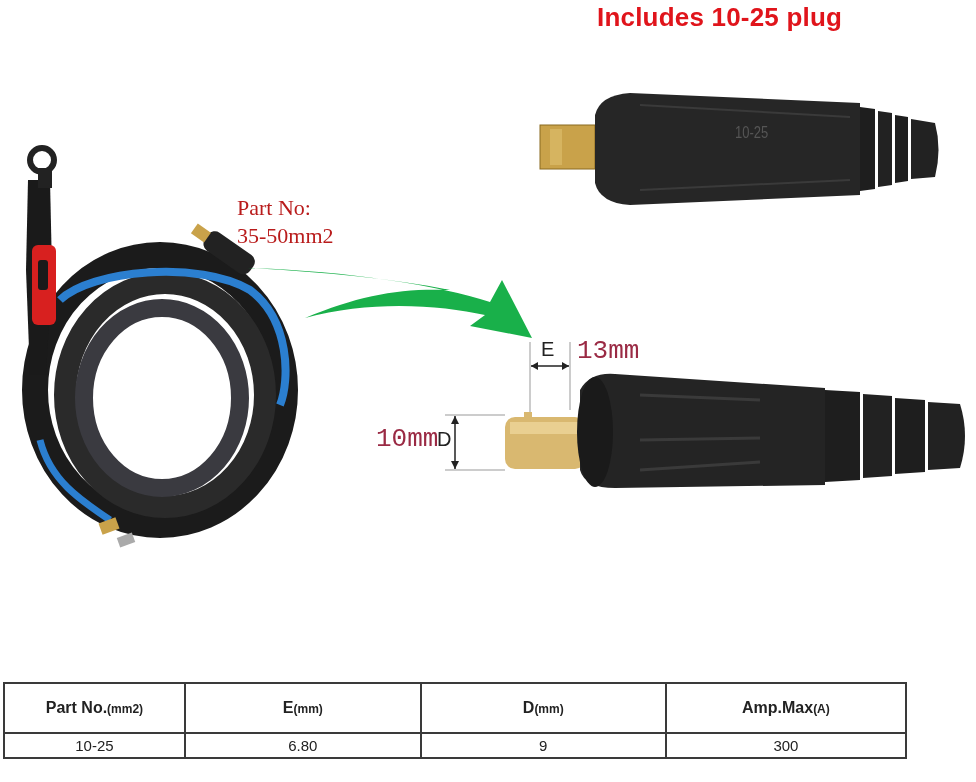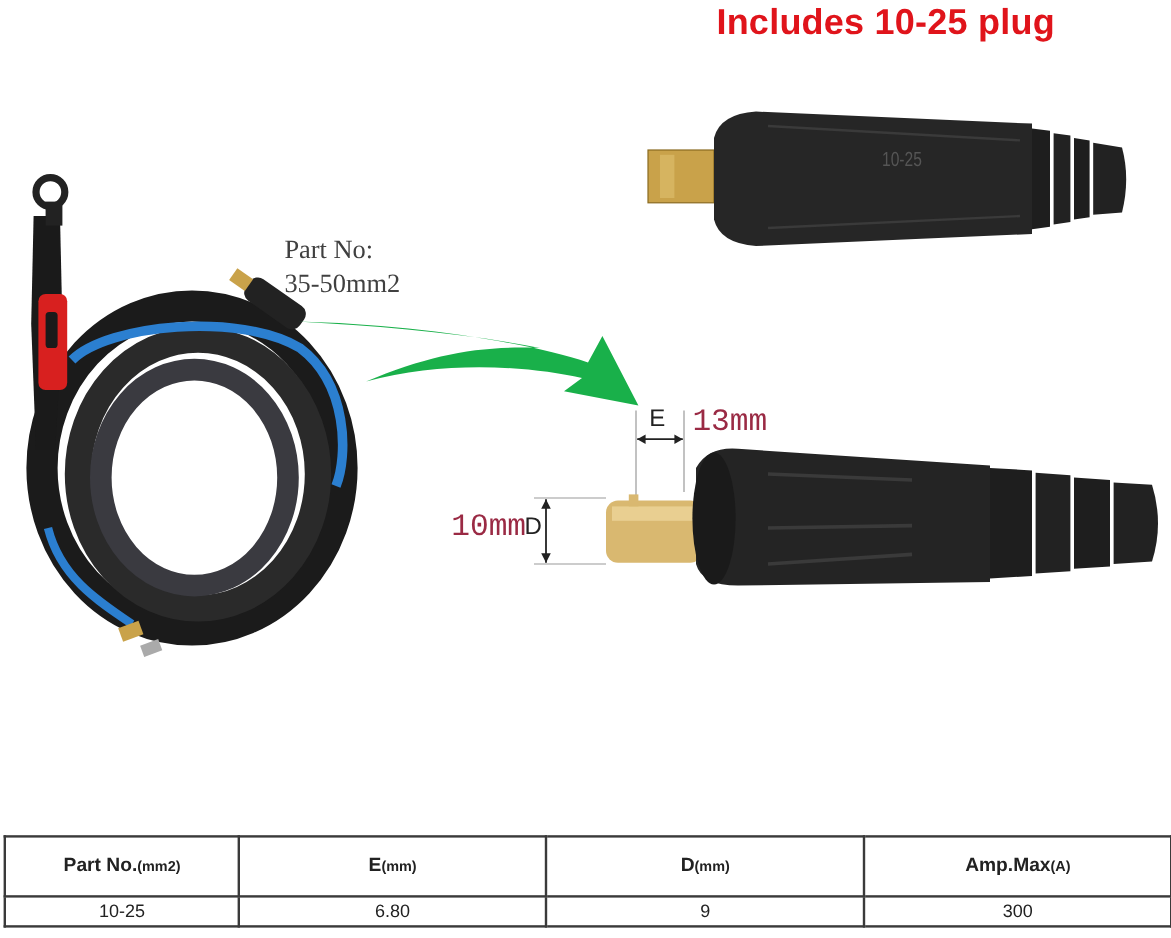--- a/index.html
+++ b/index.html
@@ -1,22 +1,22 @@
 <!DOCTYPE html>
 <html><head>
 <meta charset="utf-8">
 <style>
   html,body{margin:0;padding:0;background:#ffffff;}
   body{width:976px;height:782px;position:relative;overflow:hidden;font-family:"Liberation Sans",sans-serif;}
   .abs{position:absolute;}
-  .headline{left:597px;top:2px;font-size:30px;font-weight:bold;color:#e0141b;letter-spacing:0.2px;white-space:nowrap;}
-  .partno{left:237px;top:194px;font-family:"Liberation Serif",serif;font-size:22px;line-height:28px;color:#404040;white-space:pre;}
+  .headline{left:597px;top:2px;font-size:26px;font-weight:bold;color:#e0141b;letter-spacing:0.2px;white-space:nowrap;}
+  .partno{left:237px;top:194px;font-family:"Liberation Serif",serif;font-size:22px;line-height:28px;color:#b91c1c;white-space:pre;}
   .dim-label{font-family:Liberation Mono, monospace;font-size:26px;color:#9a2a44;white-space:nowrap;}
   .letter{font-family:"Liberation Sans",sans-serif;font-size:20px;color:#222;}
-  table.spec{position:absolute;left:3px;top:696px;width:974px;border-collapse:collapse;}
+  table.spec{position:absolute;left:3px;top:682px;width:904px;border-collapse:collapse;}
   table.spec td{border:2px solid #3a3a3a;text-align:center;color:#222;font-size:15px;padding:0;}
   table.spec tr.head td{height:48px;font-weight:bold;font-size:16px;}
   table.spec tr.head td .unit{font-size:12px;font-weight:bold;}
   table.spec tr.row td{height:23px;}
 </style>
 </head>
 <body>
 
 <div class="abs headline">Includes 10-25 plug</div>
 

